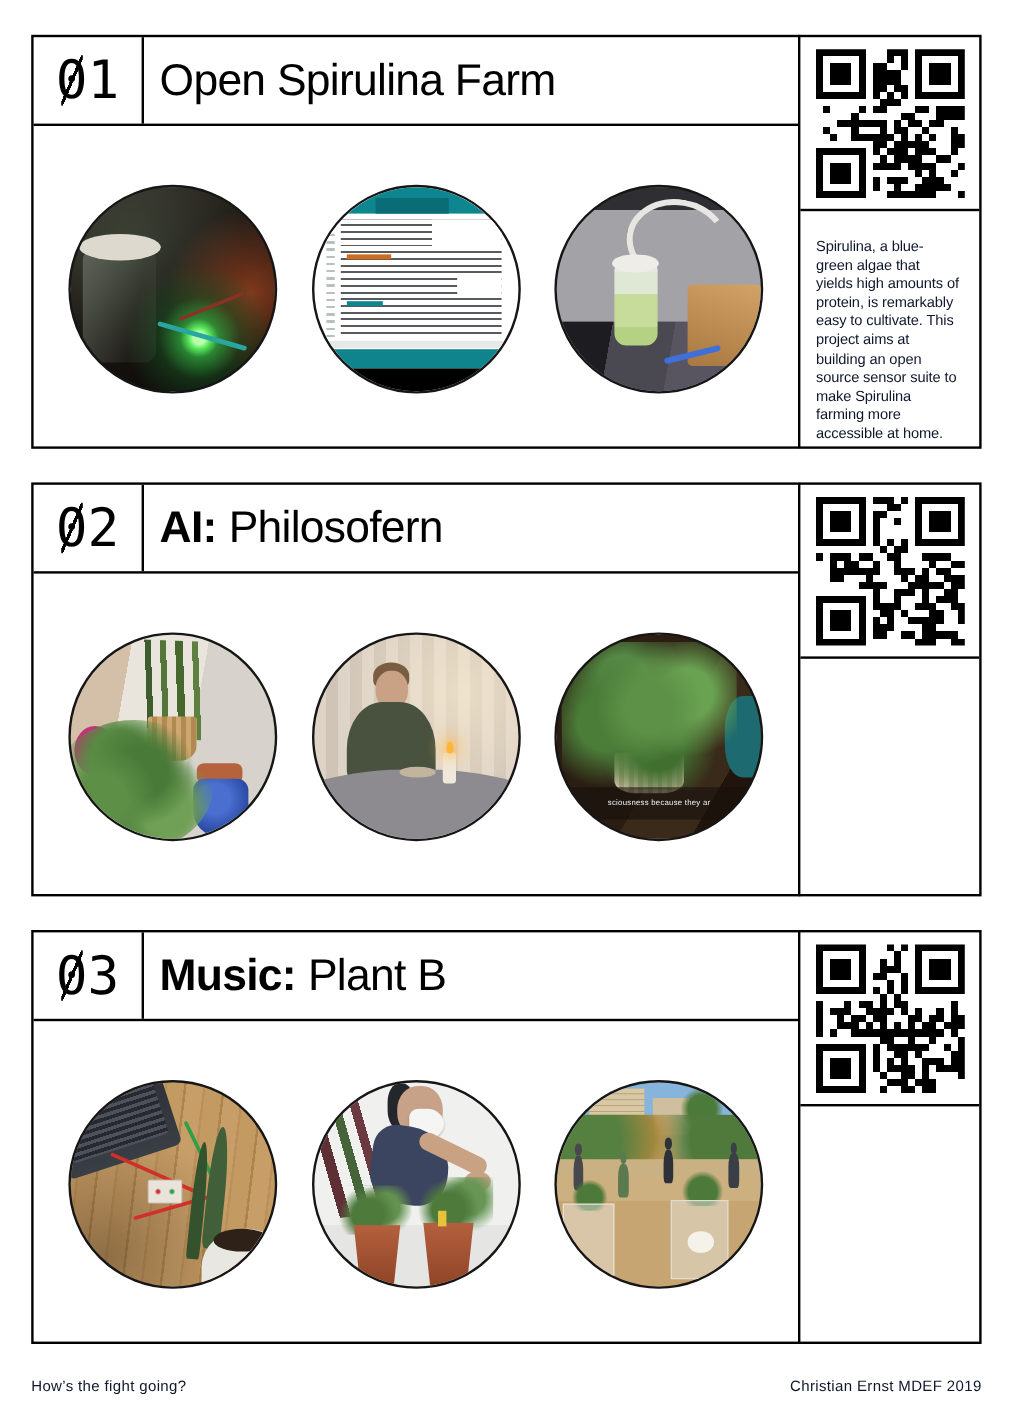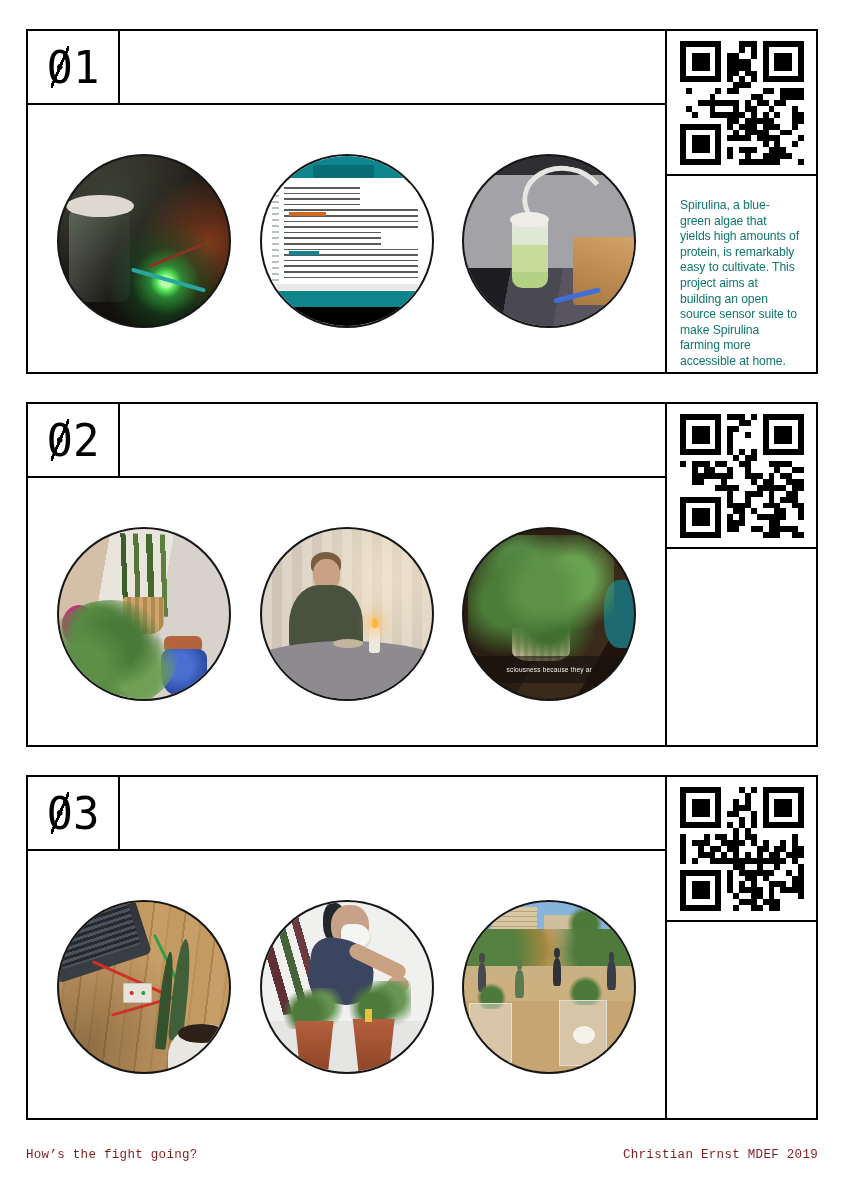--- a/index.html
+++ b/index.html
@@ -14,24 +14,24 @@
   .z0{position:relative;display:inline-block;}
   .z0::after{content:"";position:absolute;left:16%;right:16%;top:9%;bottom:9%;
              background:linear-gradient(to top left, transparent 46%, #000 46%, #000 54%, transparent 54%);}
   .title-cell{flex:1;display:flex;align-items:center;padding:0 10px 0 13px;font-size:37px;letter-spacing:-0.6px;
               white-space:nowrap;overflow:hidden;color:#000;}
   .title-bold{font-weight:700;margin-right:10px;}
   .photos{flex:1;display:flex;align-items:center;justify-content:space-evenly;padding-top:4px;}
   .photo{width:170px;height:170px;border-radius:50%;position:relative;overflow:hidden;border:2px solid #161616;flex:none;background:#ccc;}
   .photo div{position:absolute;}
   .qr-wrap{height:143px;box-sizing:content-box;border-bottom:2px solid #000;flex:none;display:flex;align-items:center;justify-content:center;}
-  .desc{flex:1;padding:22px 6px 0 13px;font-size:12.2px;line-height:15.6px;letter-spacing:-0.1px;color:#0f766e;
+  .desc{flex:1;padding:22px 6px 0 13px;font-size:12.2px;line-height:15.6px;letter-spacing:-0.1px;color:#0f172a;
         white-space:pre;overflow:hidden;}
   .footer{display:flex;justify-content:space-between;margin-top:12px;
-          font-family:Liberation Mono, monospace;font-size:12.5px;letter-spacing:0.3px;color:#7f1d1d;}
+          font-family:Liberation Sans, sans-serif;font-size:12.5px;letter-spacing:0.3px;color:#0f172a;}
 
   
   .p11{background:
       radial-gradient(circle at 63% 74%, #baffab 0 5px, #57e65a 9px, rgba(46,160,60,.8) 16px, rgba(26,90,36,.45) 34px, rgba(20,40,20,0) 62px),
       radial-gradient(circle at 88% 52%, rgba(220,90,40,.55), rgba(220,90,40,0) 40%),
       radial-gradient(circle at 30% 28%, rgba(115,145,115,.28), transparent 55%),
       linear-gradient(155deg,#343029,#17130f 55%,#0b0908);}
   .p11 .jar{left:6%;top:30%;width:36%;height:56%;background:linear-gradient(100deg,rgba(190,205,190,.30),rgba(110,125,110,.12) 70%);border-radius:10px;}
   .p11 .lid{left:4%;top:23%;width:40%;height:13%;background:#ded9cf;border-radius:50%;}
   .p11 .wireA{left:42%;top:72%;width:45%;height:4px;background:#2aa6a0;border-radius:4px;transform:rotate(16deg);}
@@ -157,20 +157,21 @@
 <div class="page">
 
   <div class="card">
     <div class="card-main">
       <div class="card-header">
         <div class="num-cell">
             <span class="z0">0</span>
             <span>1</span>
           </div>
         <div class="title-cell">
+          <span>Open Spirulina Farm</span>
         </div>
       </div>
       <div class="photos">
         <div class="photo p11">
           <div class="jar"></div>
           <div class="lid"></div>
           <div class="wireA"></div>
           <div class="wireB"></div>
         </div>
         <div class="photo p12">
@@ -447,20 +448,24 @@
     </div>
   </div>
 
   <div class="card">
     <div class="card-main">
       <div class="card-header">
         <div class="num-cell">
             <span class="z0">0</span>
             <span>2</span>
           </div>
+        <div class="title-cell">
+          <span class="title-bold">AI:</span>
+          <span>Philosofern</span>
+        </div>
       </div>
       <div class="photos">
         <div class="photo p21">
           <div class="pink"></div>
           <div class="snake"></div>
           <div class="wicker"></div>
           <div class="terra"></div>
           <div class="bluepot"></div>
           <div class="fern"></div>
         </div>
@@ -715,20 +720,24 @@
     </div>
   </div>
 
   <div class="card">
     <div class="card-main">
       <div class="card-header">
         <div class="num-cell">
             <span class="z0">0</span>
             <span>3</span>
           </div>
+        <div class="title-cell">
+          <span class="title-bold">Music:</span>
+          <span>Plant B</span>
+        </div>
       </div>
       <div class="photos">
         <div class="photo p31">
           <div class="laptop">
               <div class="keys"></div>
             </div>
           <div class="w1"></div>
           <div class="w2"></div>
           <div class="w3"></div>
           <div class="bb"></div>

